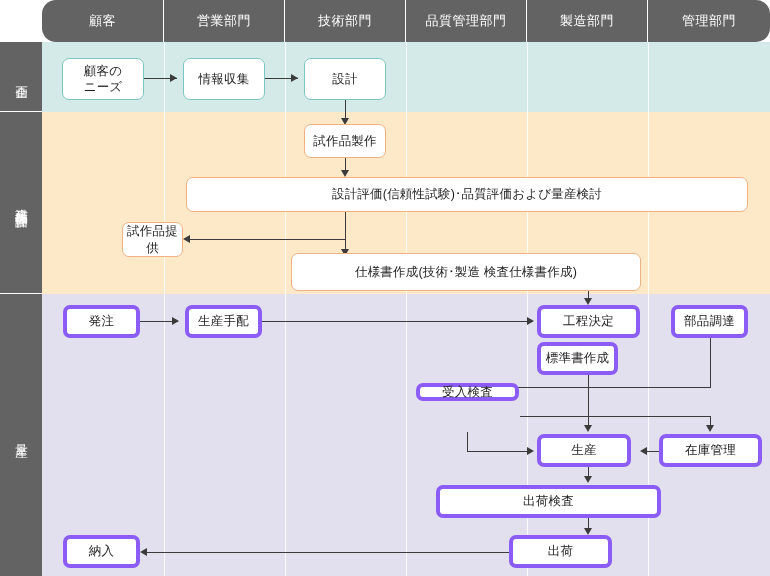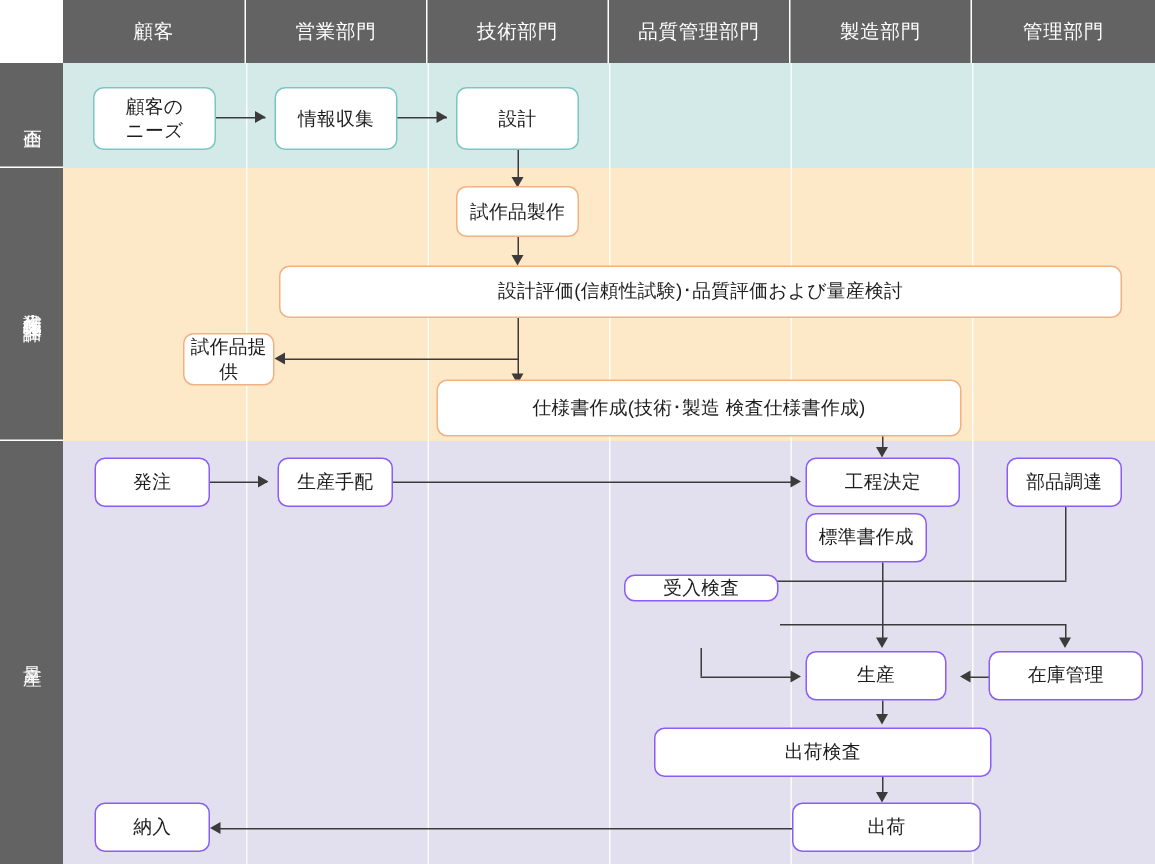--- a/index.html
+++ b/index.html
@@ -39,20 +39,21 @@
   }
 
   
   .header-row {
     position: absolute;
     left: 42px;
     top: 0;
     width: 728px;
     height: 42px;
     background: #636363;
+    border-radius: 14px;
   }
   .header-cell {
     position: absolute;
     top: 0;
     height: 42px;
     line-height: 42px;
     text-align: center;
     color: #ffffff;
     font-size: 13px;
     letter-spacing: 0.5px;
@@ -103,21 +104,21 @@
     justify-content: center;
     text-align: center;
     font-size: 12.5px;
     color: #1d1d1d;
     line-height: 1.3;
     letter-spacing: 0.2px;
     padding: 0 4px;
   }
   .node.teal   { border: 1px solid #7cc6c2; }
   .node.peach  { border: 1px solid #f0b183; }
-  .node.lilac  { border: 1px solid #8b5cf6; }
+  .node.lilac  { border: 4px solid #8b5cf6; }
 
   
   .conn {
     position: absolute;
     background: #3b3b3b;
   }
   .conn.h { height: 1px; }
   .conn.v { width: 1px; }
   .arrow {
     position: absolute;
@@ -274,20 +275,20 @@
   </div>
   <div class="node lilac" style="left:537px;top:434px;width:94px;height:33px">
     <span>生産</span>
   </div>
   <div class="node lilac" style="left:659px;top:434px;width:103px;height:33px">
     <span>在庫管理</span>
   </div>
   <div class="node lilac" style="left:436px;top:485px;width:225px;height:33px">
     <span>出荷検査</span>
   </div>
-  <div class="node lilac" style="left:528px;top:535px;width:126px;height:33px">
+  <div class="node lilac" style="left:509px;top:535px;width:103px;height:33px">
     <span>出荷</span>
   </div>
   <div class="node lilac" style="left:63px;top:535px;width:77px;height:33px">
     <span>納入</span>
   </div>
 
 </div>
 
 </body></html>

